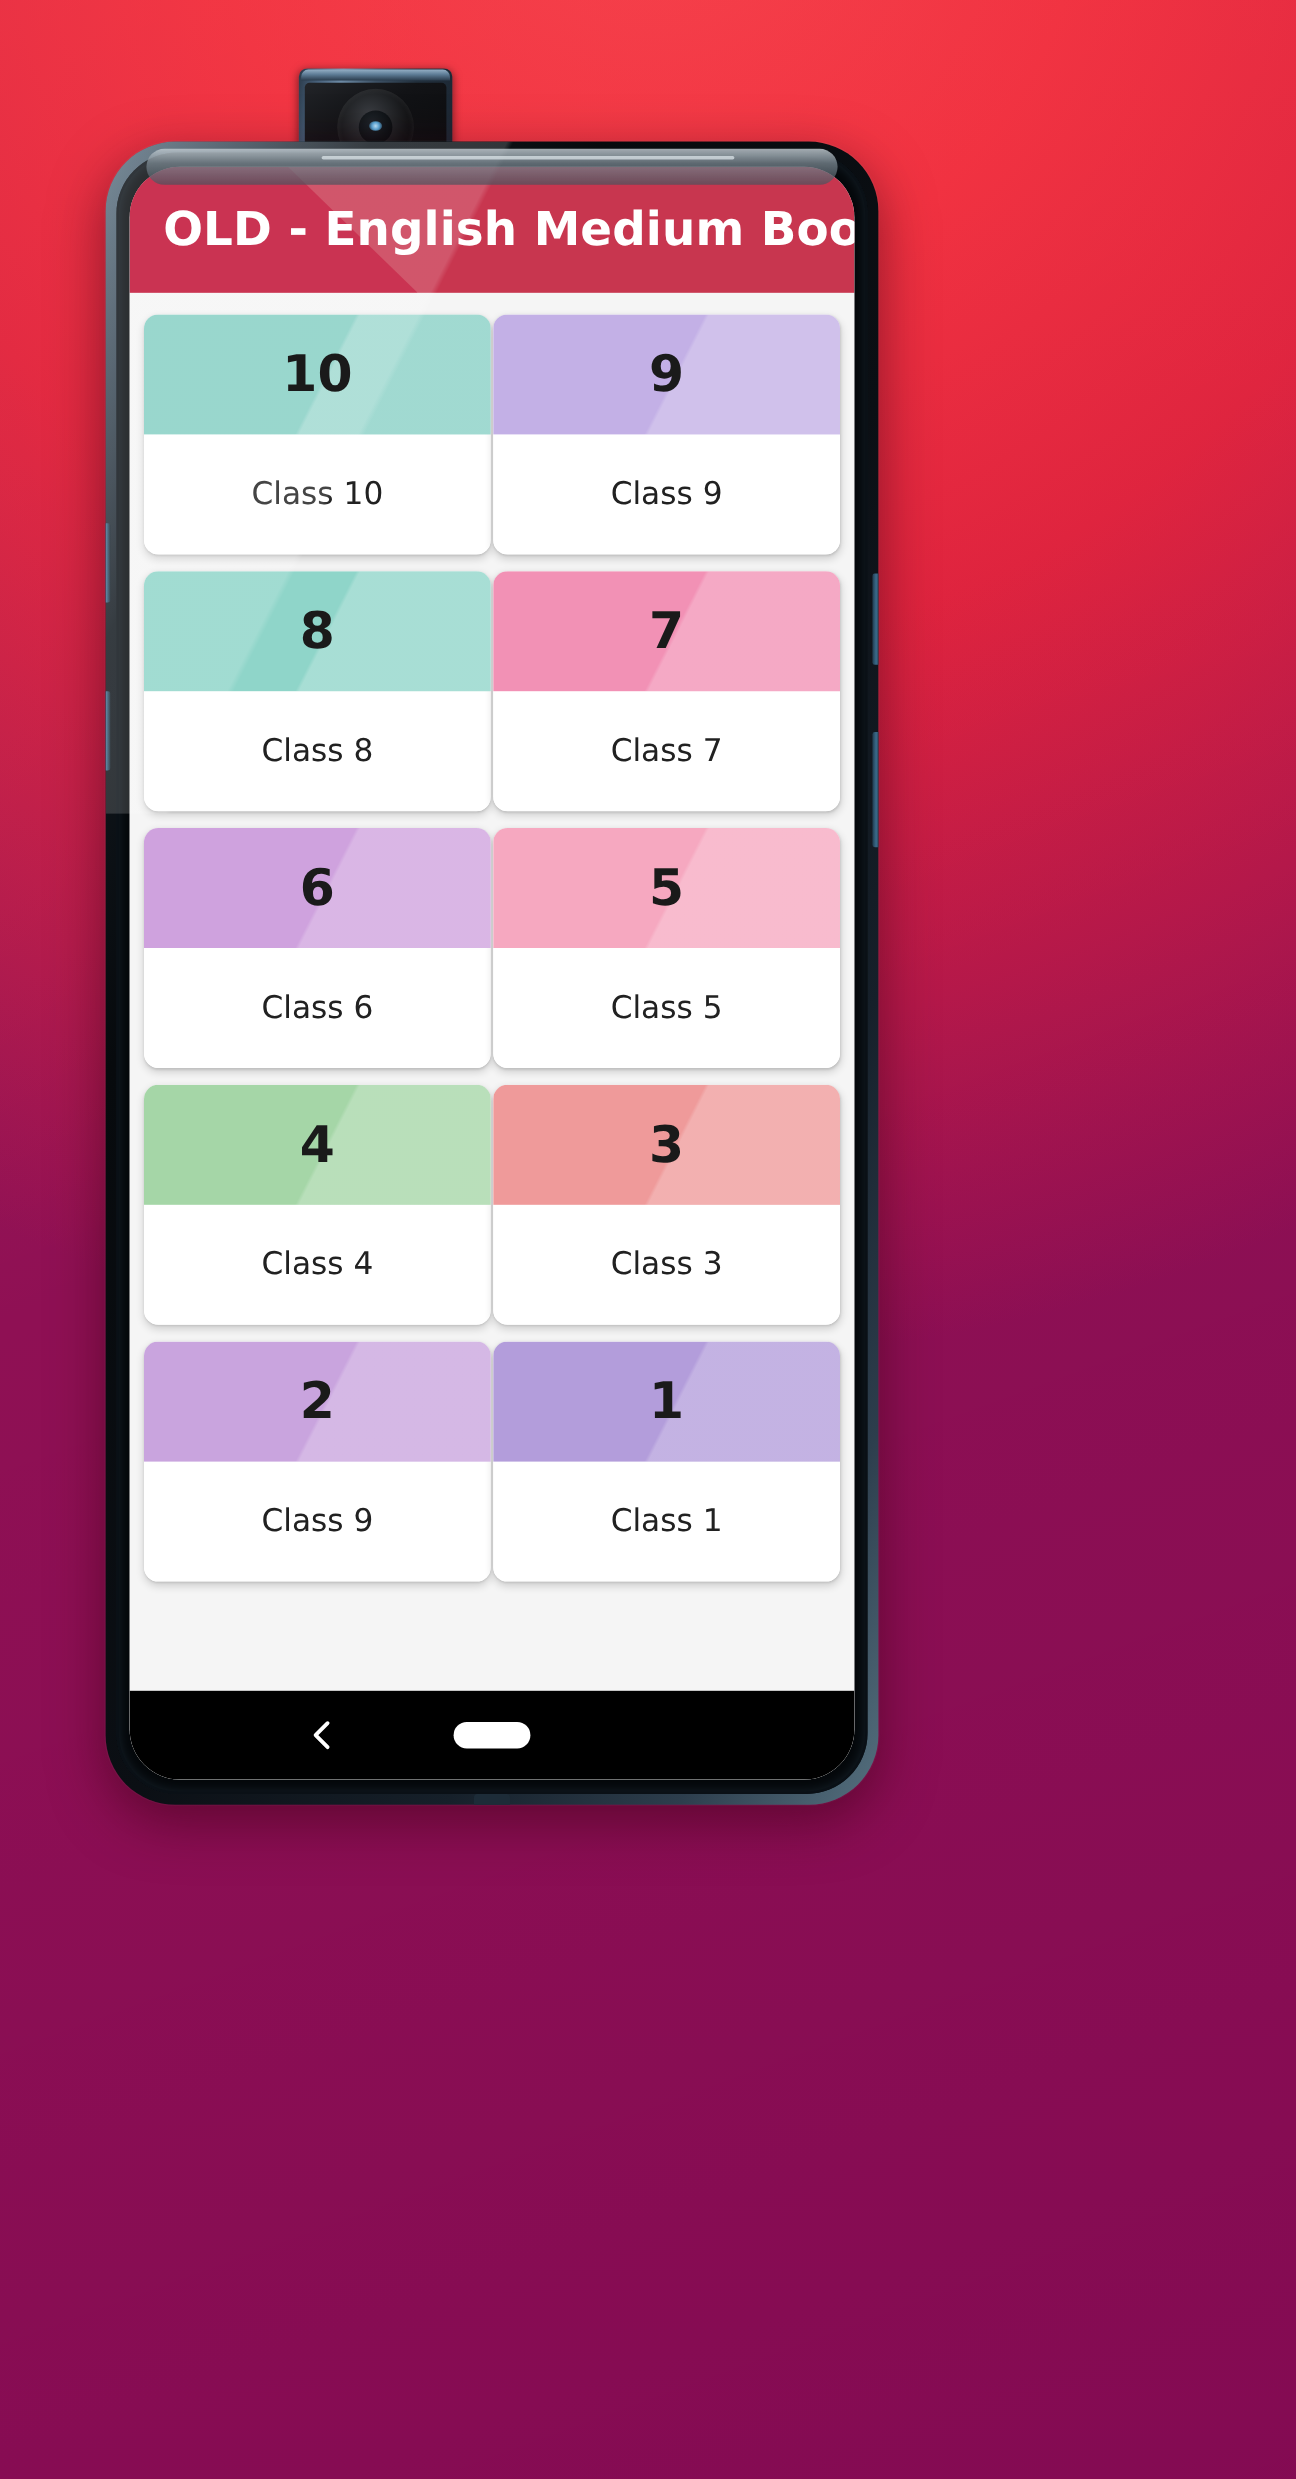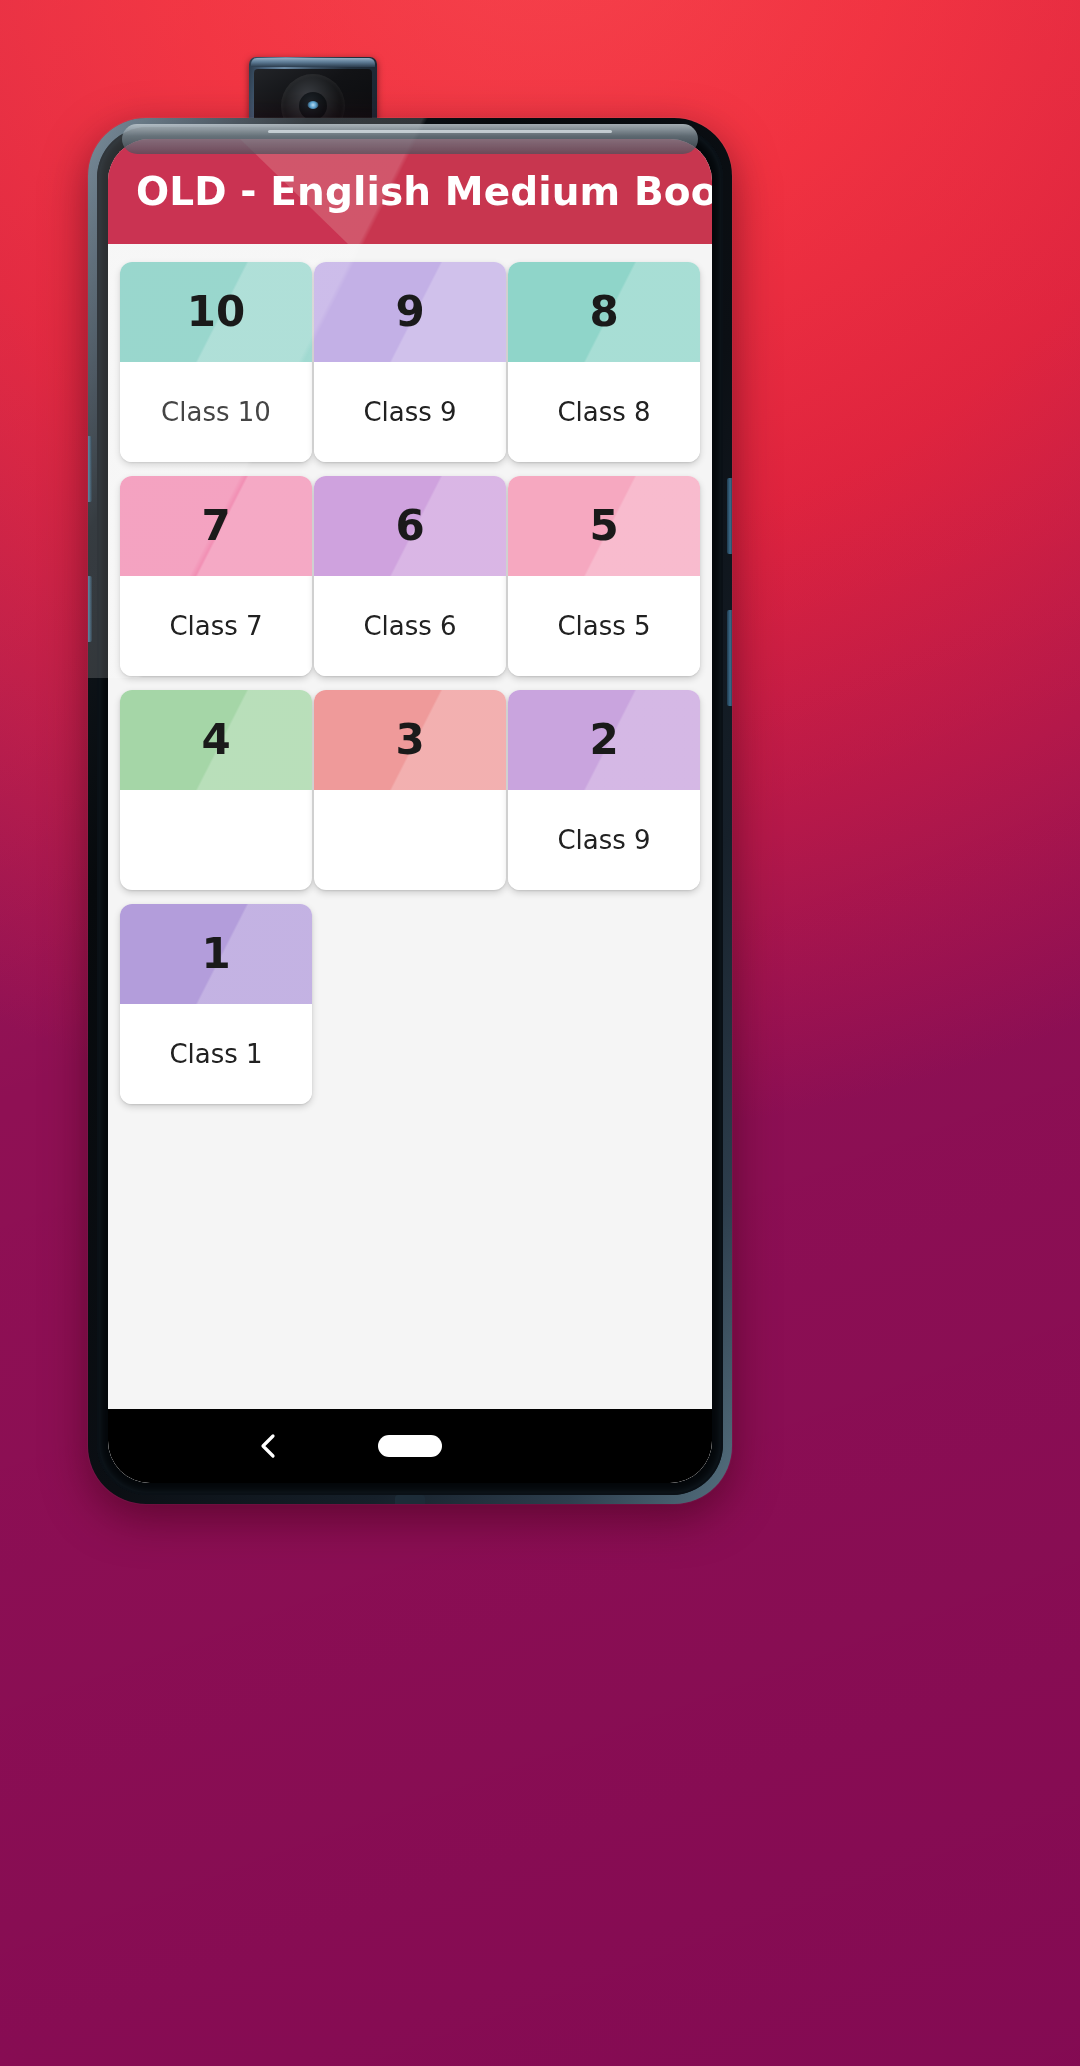--- a/index.html
+++ b/index.html
@@ -118,21 +118,21 @@
     font-size:39px;
     font-weight:700;
     letter-spacing:.1px;
     white-space:nowrap;
   }
 
   
   #grid{
     padding:18px 12px 0 12px;
     display:grid;
-    grid-template-columns:repeat(3,1fr);
+    grid-template-columns:repeat(2,1fr);
     gap:14px 2px;
     background:#f5f5f5;
     height:calc(100% - 105px);
     align-content:start;
   }
   .card{
     background:#fff;
     border-radius:12px;
     overflow:hidden;
     box-shadow:0 3px 7px rgba(0,0,0,.16), 0 1px 2px rgba(0,0,0,.10);
@@ -270,25 +270,27 @@
         <div class="card">
           <div class="card-top" style="background: rgb(246, 168, 192);">
             <div class="card-num">5</div>
           </div>
           <div class="card-label">Class 5</div>
         </div>
         <div class="card">
           <div class="card-top" style="background: rgb(165, 214, 167);">
             <div class="card-num">4</div>
           </div>
+          <div class="card-label">Class 4</div>
         </div>
         <div class="card">
           <div class="card-top" style="background: rgb(239, 154, 154);">
             <div class="card-num">3</div>
           </div>
+          <div class="card-label">Class 3</div>
         </div>
         <div class="card">
           <div class="card-top" style="background: rgb(201, 164, 222);">
             <div class="card-num">2</div>
           </div>
           <div class="card-label">Class 9</div>
         </div>
         <div class="card">
           <div class="card-top" style="background: rgb(179, 157, 219);">
             <div class="card-num">1</div>

